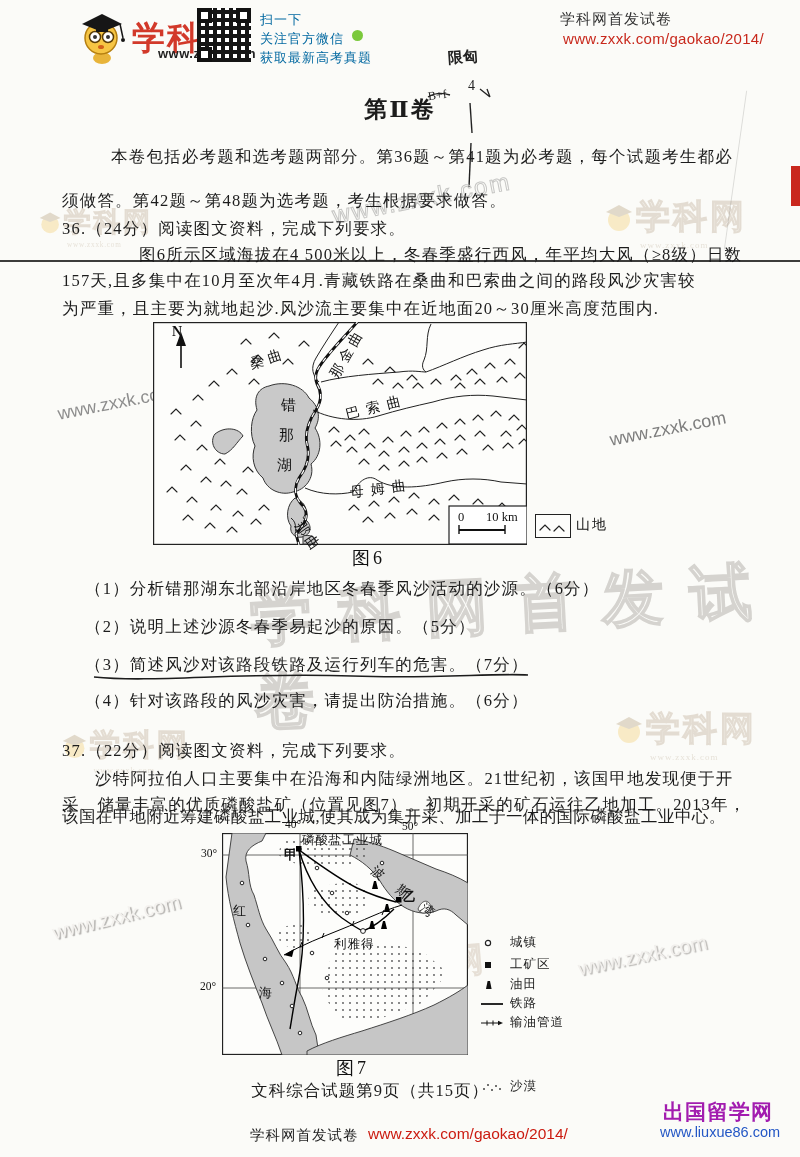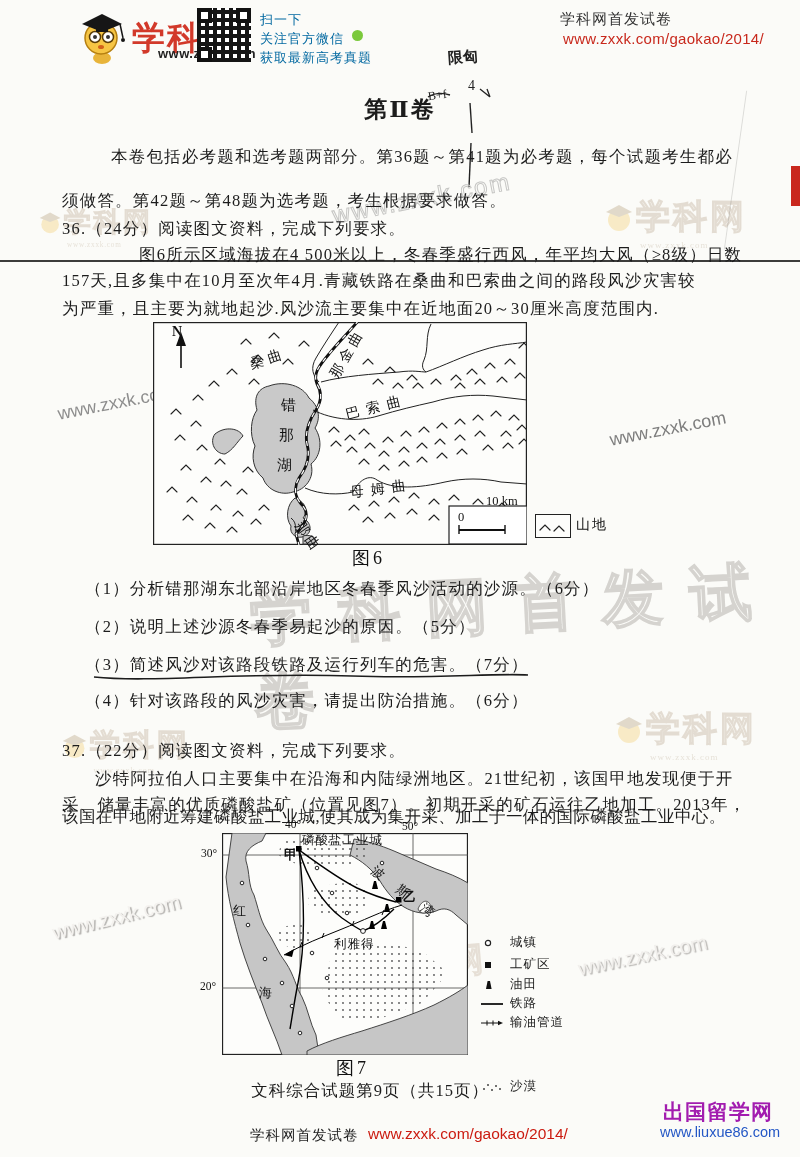--- a/index.html
+++ b/index.html
@@ -191,21 +191,21 @@
     <span class="ml" style="left:172px;top:2px;font-weight:bold;">N</span>
     <span class="ml" style="left:281px;top:74px;font-size:15px;">错</span>
     <span class="ml" style="left:279px;top:104px;font-size:15px;">那</span>
     <span class="ml" style="left:277px;top:134px;font-size:15px;">湖</span>
     <span class="ml" style="left:334px;top:46px;letter-spacing:4px;transform:rotate(-60deg);transform-origin:left center;">那金曲</span>
     <span class="ml" style="left:250px;top:34px;letter-spacing:5px;transform:rotate(-18deg);transform-origin:left center;">桑曲</span>
     <span class="ml" style="left:346px;top:84px;letter-spacing:7px;transform:rotate(-14deg);transform-origin:left center;">巴索曲</span>
     <span class="ml" style="left:350px;top:162px;letter-spacing:7px;transform:rotate(-7deg);transform-origin:left center;">母姆曲</span>
     <span class="ml" style="left:298px;top:192px;letter-spacing:3px;transform:rotate(55deg);transform-origin:left center;">那曲</span>
     <span class="ml" style="left:458px;top:188px;font-size:12.5px;">0</span>
-    <span class="ml" style="left:486px;top:172px;font-size:12.5px;">10 km</span>
+    <span class="ml" style="left:486px;top:188px;font-size:12.5px;">10 km</span>
     <svg style="position:absolute;left:535px;top:192px;" width="36" height="24" viewBox="0 0 36 24">
       <rect x="0.5" y="0.5" width="35" height="23" fill="#fdfdfb" stroke="#222"></rect>
       <path d="M5,16 l5,-5 l5,5 M19,17 l5,-5 l5,5" fill="none" stroke="#222" stroke-width="1.2" stroke-linecap="round"></path>
     </svg>
     <span class="ml" style="left:576px;top:194px;letter-spacing:2px;">山地</span>
     <span class="ml cap" style="left:352px;top:224px;">图6</span>
   </div>
 
   <div class="t qline" style="left:85px;top:578px;">（1）分析错那湖东北部沿岸地区冬春季风沙活动的沙源。（6分）</div>
   <div class="t qline" style="left:85px;top:616px;">（2）说明上述沙源冬春季易起沙的原因。（5分）</div>

